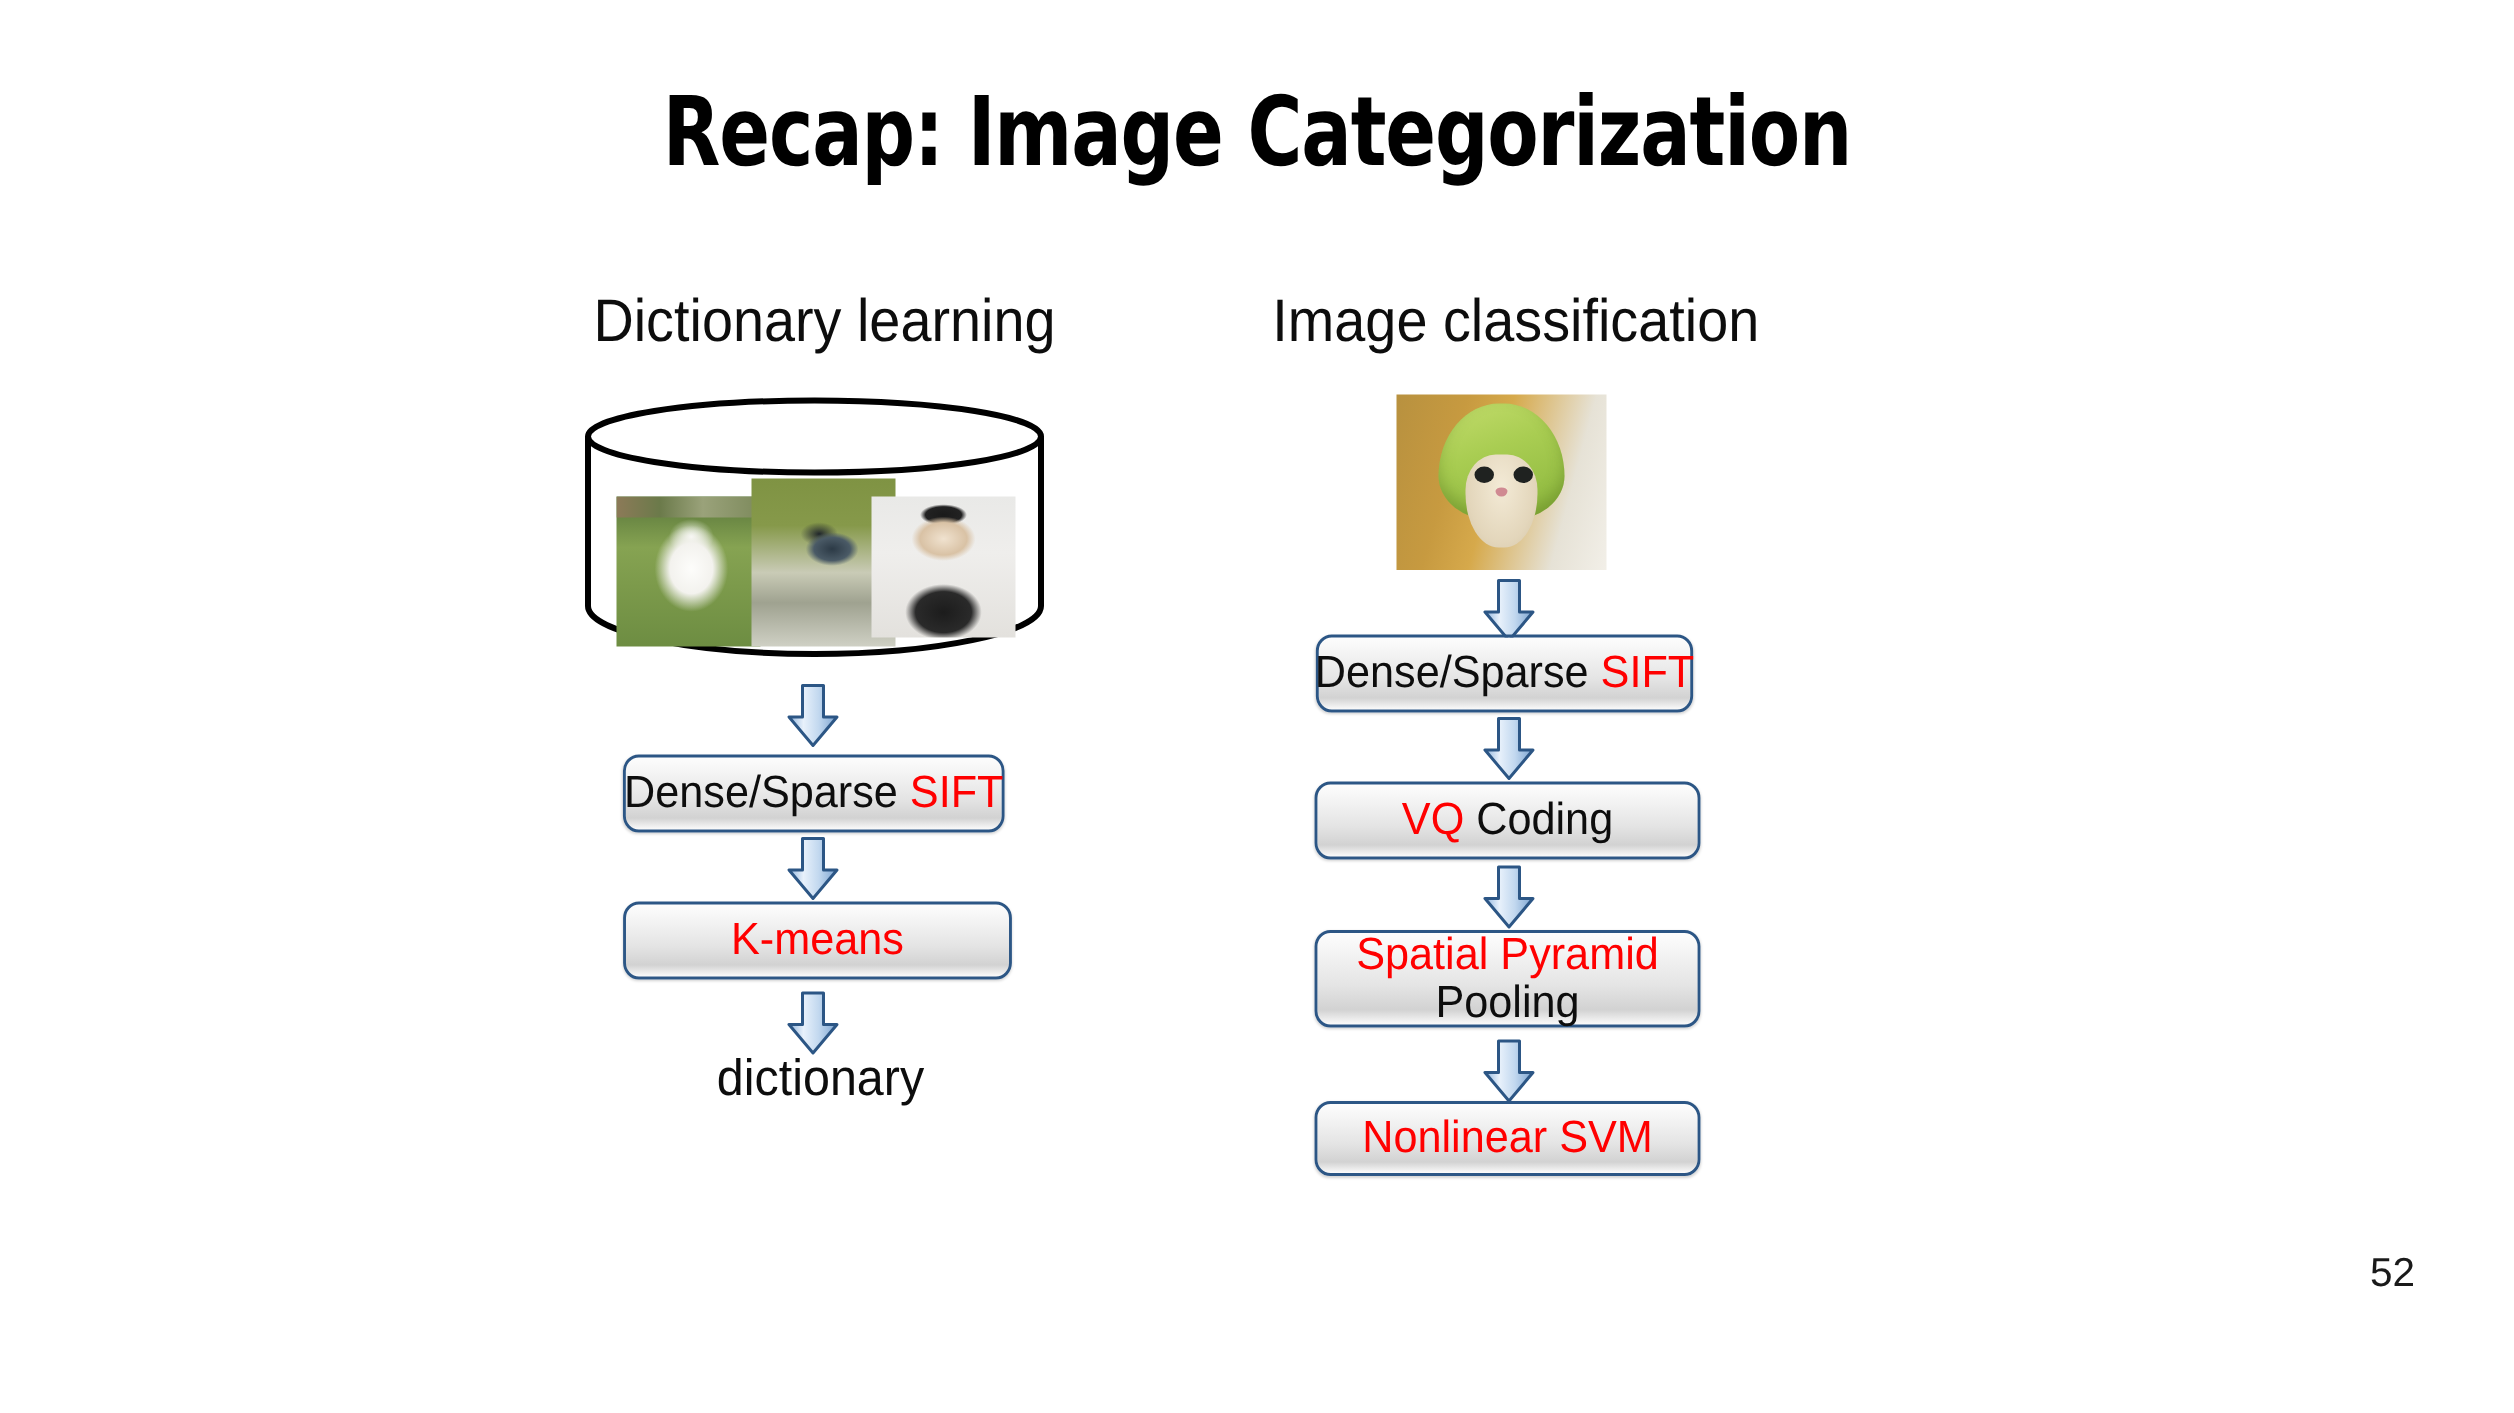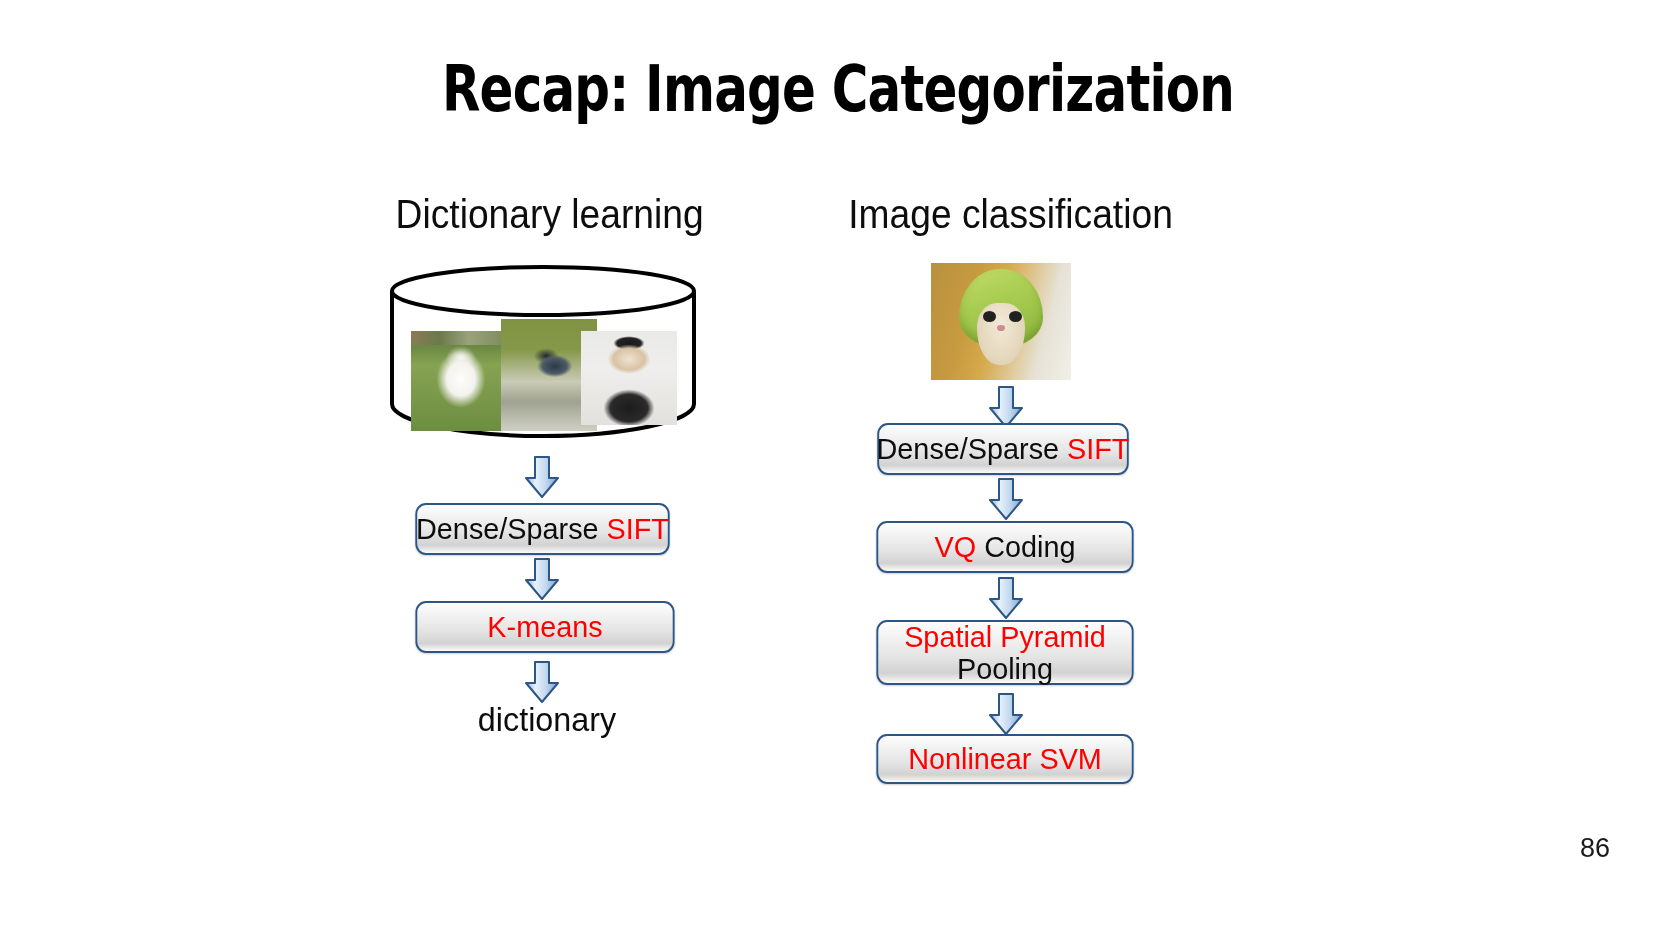--- a/index.html
+++ b/index.html
@@ -276,13 +276,13 @@
 <div class="block-arrow" style="left:988px; top:692px;">
   <svg viewBox="0 0 36 44" xmlns="http://www.w3.org/2000/svg">
     <path d="M11,2 L25,2 L25,23 L34,23 L18,42 L2,23 L11,23 Z" fill="url(#ag1)" stroke="#2c5685" stroke-width="2" stroke-linejoin="round"></path>
   </svg>
 </div>
 
 <div class="proc-box" style="left:871px; top:734px; width:268px; height:50px;">
   <span class="red">Nonlinear SVM</span>
 </div>
 
-<div id="page-number">86</div>
+<div id="page-number">52</div>
 
 </body></html>

